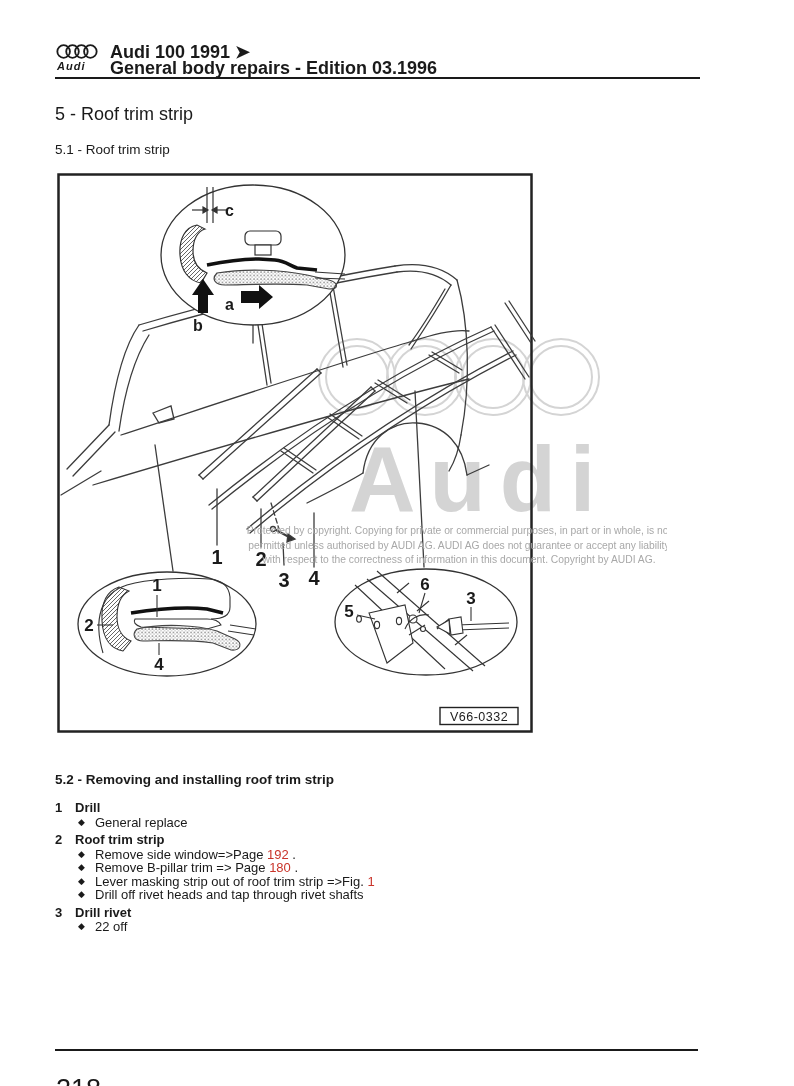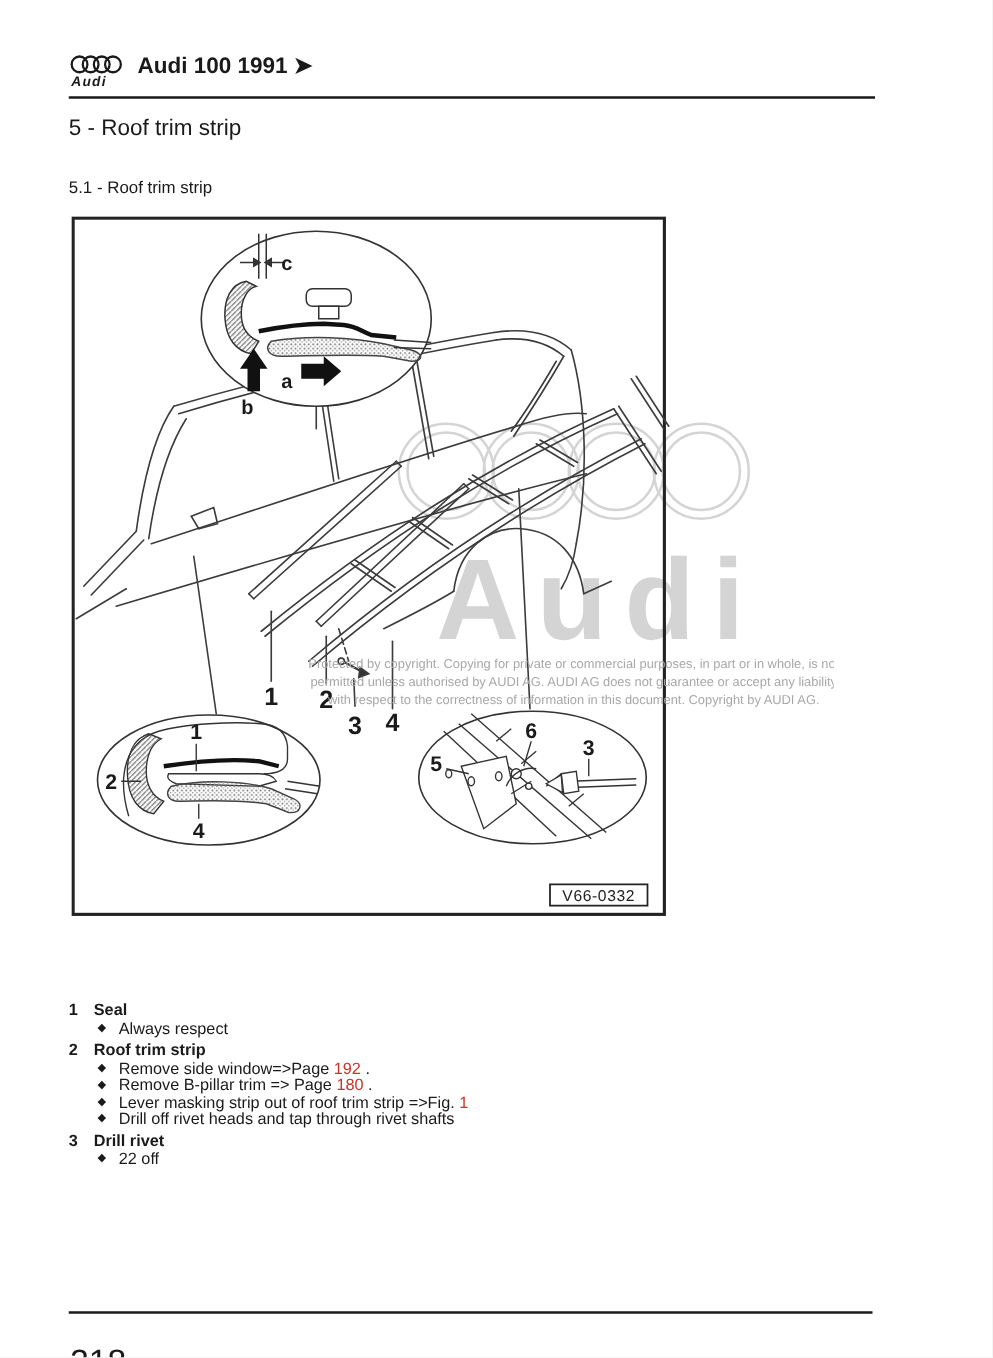--- a/index.html
+++ b/index.html
@@ -13,21 +13,21 @@
     outline:1px solid #d5d5d5;
   }
   .abs{position:absolute;}
   
   .logo{left:56px;top:43px;width:42px;}
   .logo svg{display:block;}
   .logo-word{left:57px;top:60px;font-size:11px;font-weight:bold;font-style:italic;letter-spacing:1px;}
   .header-text{left:110px;top:44px;font-size:18px;font-weight:bold;line-height:16px;white-space:nowrap;}
   .header-rule{left:55px;top:77px;width:645px;height:2px;background:#1a1a1a;}
   
-  .h1{left:55px;top:92px;font-size:18px;font-weight:normal;}
+  .h1{left:55px;top:104px;font-size:18px;font-weight:normal;}
   .h2a{left:55px;top:142px;font-size:13.5px;font-weight:normal;}
   .h2b{left:55px;top:772px;font-size:13.5px;font-weight:bold;}
   
   .figure{left:57px;top:173px;width:610px;height:562px;}
   
   .list{left:55px;top:801px;width:650px;font-size:13px;}
   .item-row{display:flex;margin-top:4px;line-height:14.5px;}
   .item-row:first-child{margin-top:0;}
   .num{width:20px;font-weight:bold;}
   .title{font-weight:bold;}
@@ -51,20 +51,21 @@
         <circle cx="8" cy="8.5" r="6.6"></circle>
         <circle cx="17.3" cy="8.5" r="6.6"></circle>
         <circle cx="26.6" cy="8.5" r="6.6"></circle>
         <circle cx="36" cy="8.5" r="6.6"></circle>
       </g>
     </svg>
   </div>
   <div class="abs logo-word">Audi</div>
   <div class="abs header-text">
     <div>Audi 100 1991 ➤</div>
+    <div>General body repairs - Edition 03.1996</div>
   </div>
   <div class="abs header-rule"></div>
 
   <div class="abs h1">5 - Roof trim strip</div>
   <div class="abs h2a">5.1 - Roof trim strip</div>
 
   <div class="abs figure">
     <svg width="610" height="562" viewBox="0 0 610 562">
       <defs>
         <pattern id="hatch" patternUnits="userSpaceOnUse" width="4" height="4">
@@ -269,29 +270,30 @@
       </g>
 
       <g font-size="10.3" fill="#a8a8a8" text-anchor="middle">
         <text x="402" y="361">Protected by copyright. Copying for private or commercial purposes, in part or in whole, is not</text>
         <text x="402" y="375.5">permitted unless authorised by AUDI AG. AUDI AG does not guarantee or accept any liability</text>
         <text x="402" y="390">with respect to the correctness of information in this document. Copyright by AUDI AG.</text>
       </g>
     </svg>
   </div>
 
+  <div class="abs h2b">5.2 - Removing and installing roof trim strip</div>
 
   <div class="abs list">
       <div class="item-row">
         <span class="num">1</span>
-        <span class="title">Seal</span>
-      </div>
-      <div class="bullet-row">
-        <span class="diamond">◆</span>
-        <span class="btext">Always respect</span>
+        <span class="title">Drill</span>
+      </div>
+      <div class="bullet-row">
+        <span class="diamond">◆</span>
+        <span class="btext">General replace</span>
       </div>
       <div class="item-row">
         <span class="num">2</span>
         <span class="title">Roof trim strip</span>
       </div>
       <div class="bullet-row">
         <span class="diamond">◆</span>
         <span class="btext">Remove side window=&gt;Page <span class="pageref">192</span> .</span>
       </div>
       <div class="bullet-row">

